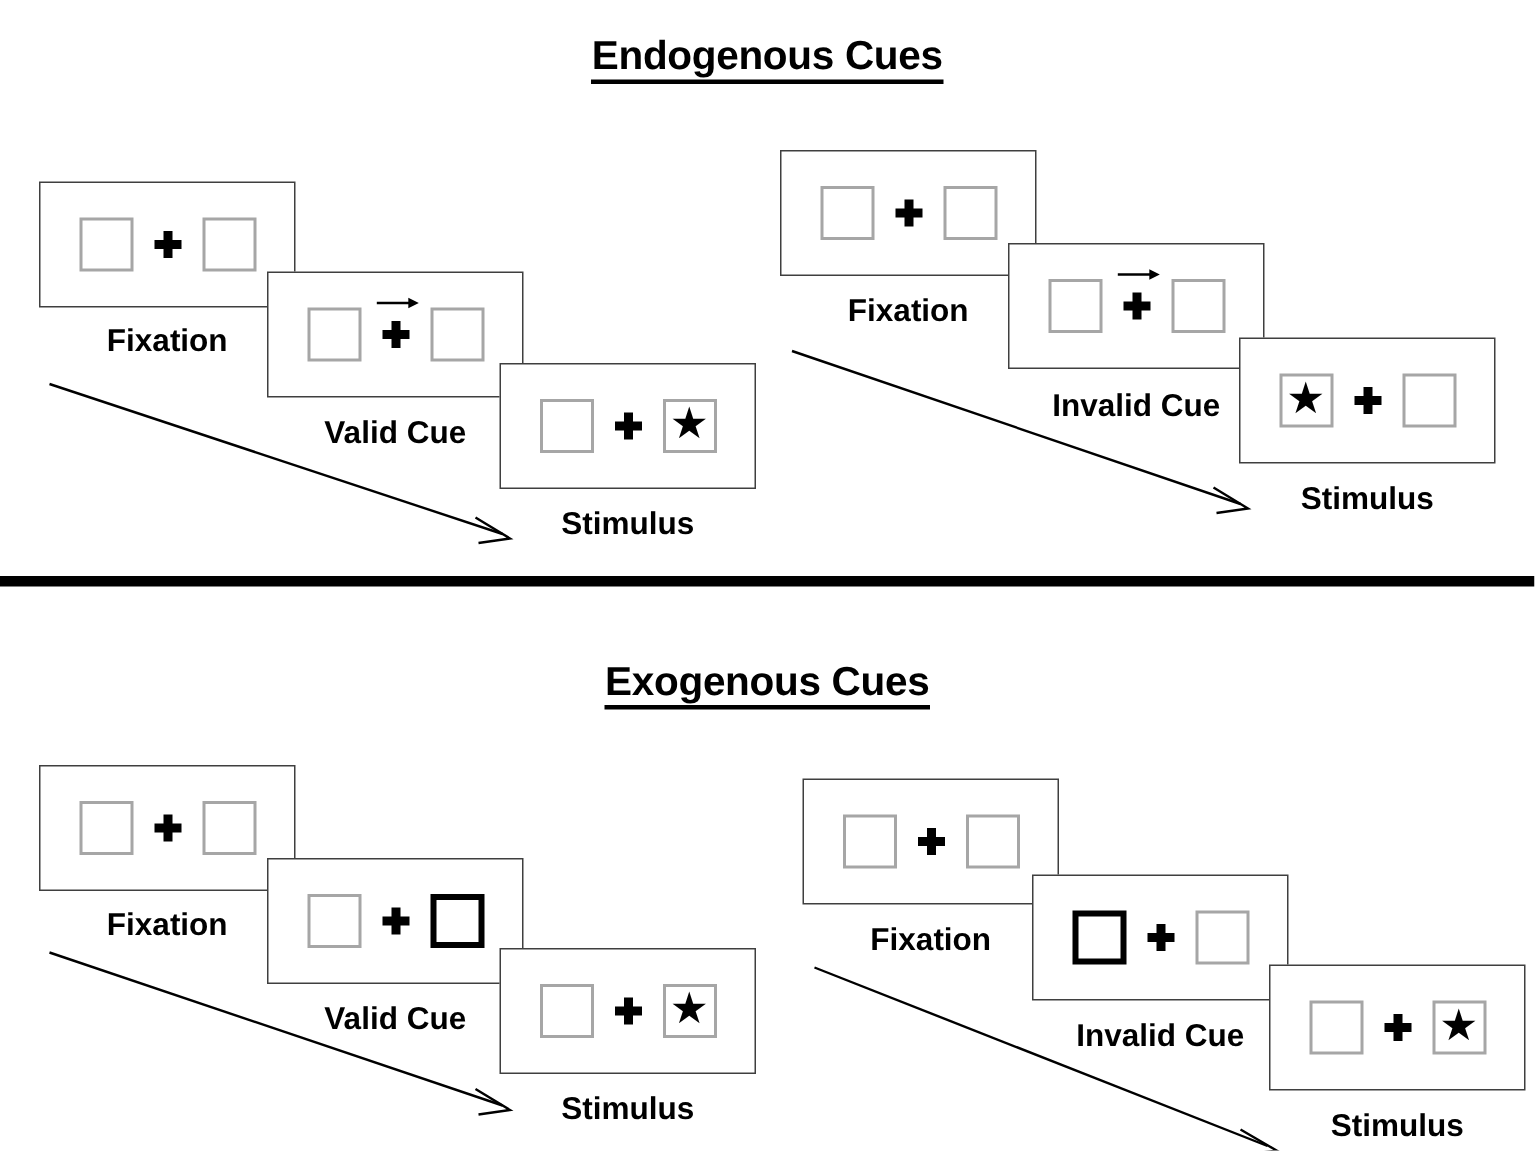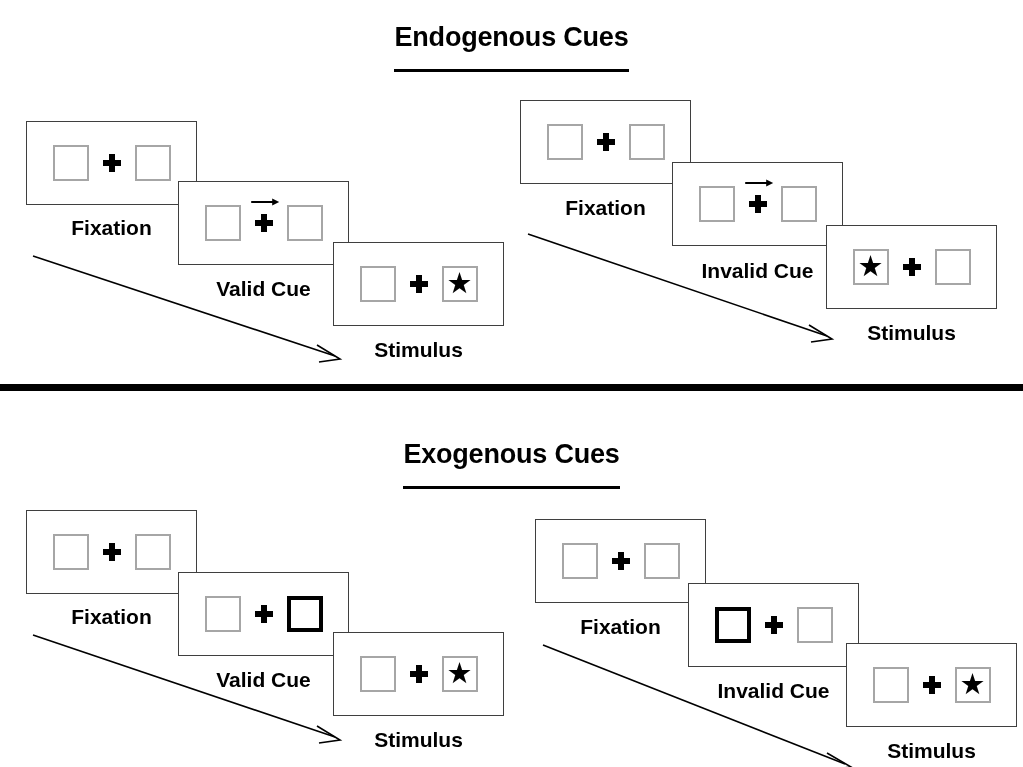--- a/index.html
+++ b/index.html
@@ -28,21 +28,21 @@
     position: absolute;
     left: 0;
     width: 1023px;
     text-align: center;
     font-weight: bold;
     font-size: 27px;
     letter-spacing: -0.2px;
   }
   .section-title span {
     border-bottom: 3px solid #000;
-    padding-bottom: 17px;
+    padding-bottom: 1px;
     display: inline-block;
     line-height: 1.12;
   }
 
   .divider {
     position: absolute;
     left: 0;
     top: 384px;
     width: 1023px;
     height: 7px;

